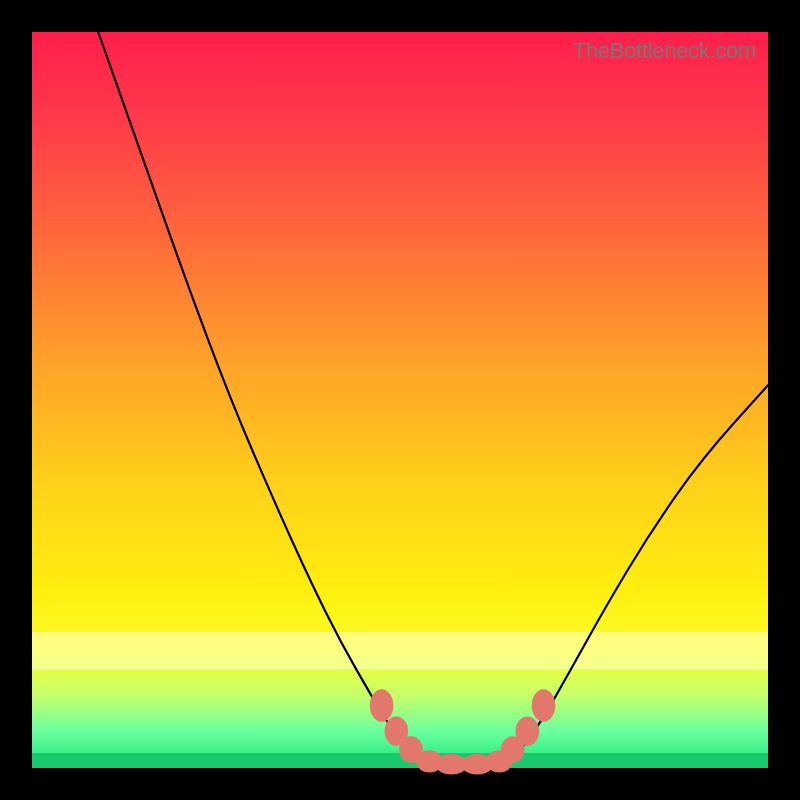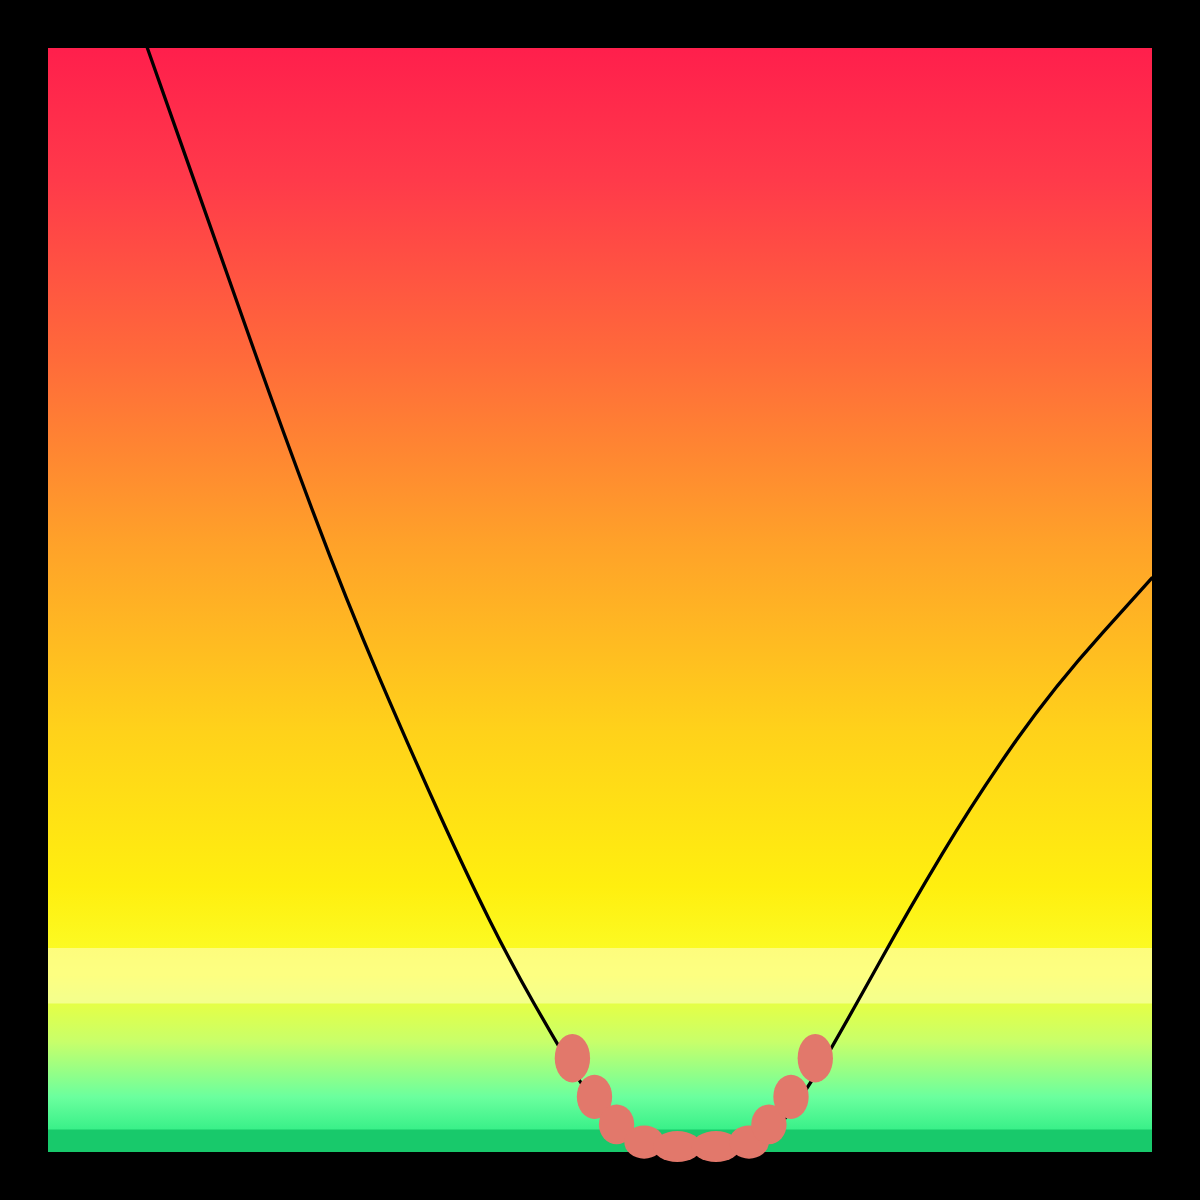--- a/index.html
+++ b/index.html
@@ -93,15 +93,16 @@
           <ellipse cx="397.44" cy="729.38" rx="13.25" ry="11.04" class="marker"></ellipse>
           <ellipse cx="419.52" cy="732.32" rx="16.19" ry="10.30" class="marker"></ellipse>
           <ellipse cx="445.28" cy="732.32" rx="16.19" ry="10.30" class="marker"></ellipse>
           <ellipse cx="467.36" cy="729.38" rx="13.25" ry="11.04" class="marker"></ellipse>
           <ellipse cx="480.61" cy="717.60" rx="11.78" ry="13.25" class="marker"></ellipse>
           <ellipse cx="495.33" cy="699.20" rx="11.78" ry="14.72" class="marker"></ellipse>
           <ellipse cx="511.52" cy="673.44" rx="11.78" ry="16.19" class="marker"></ellipse>
         </g>
     </svg>
 
+    <div class="attribution">TheBottleneck.com</div>
   </div>
 
 </div>
 
 </body></html>

